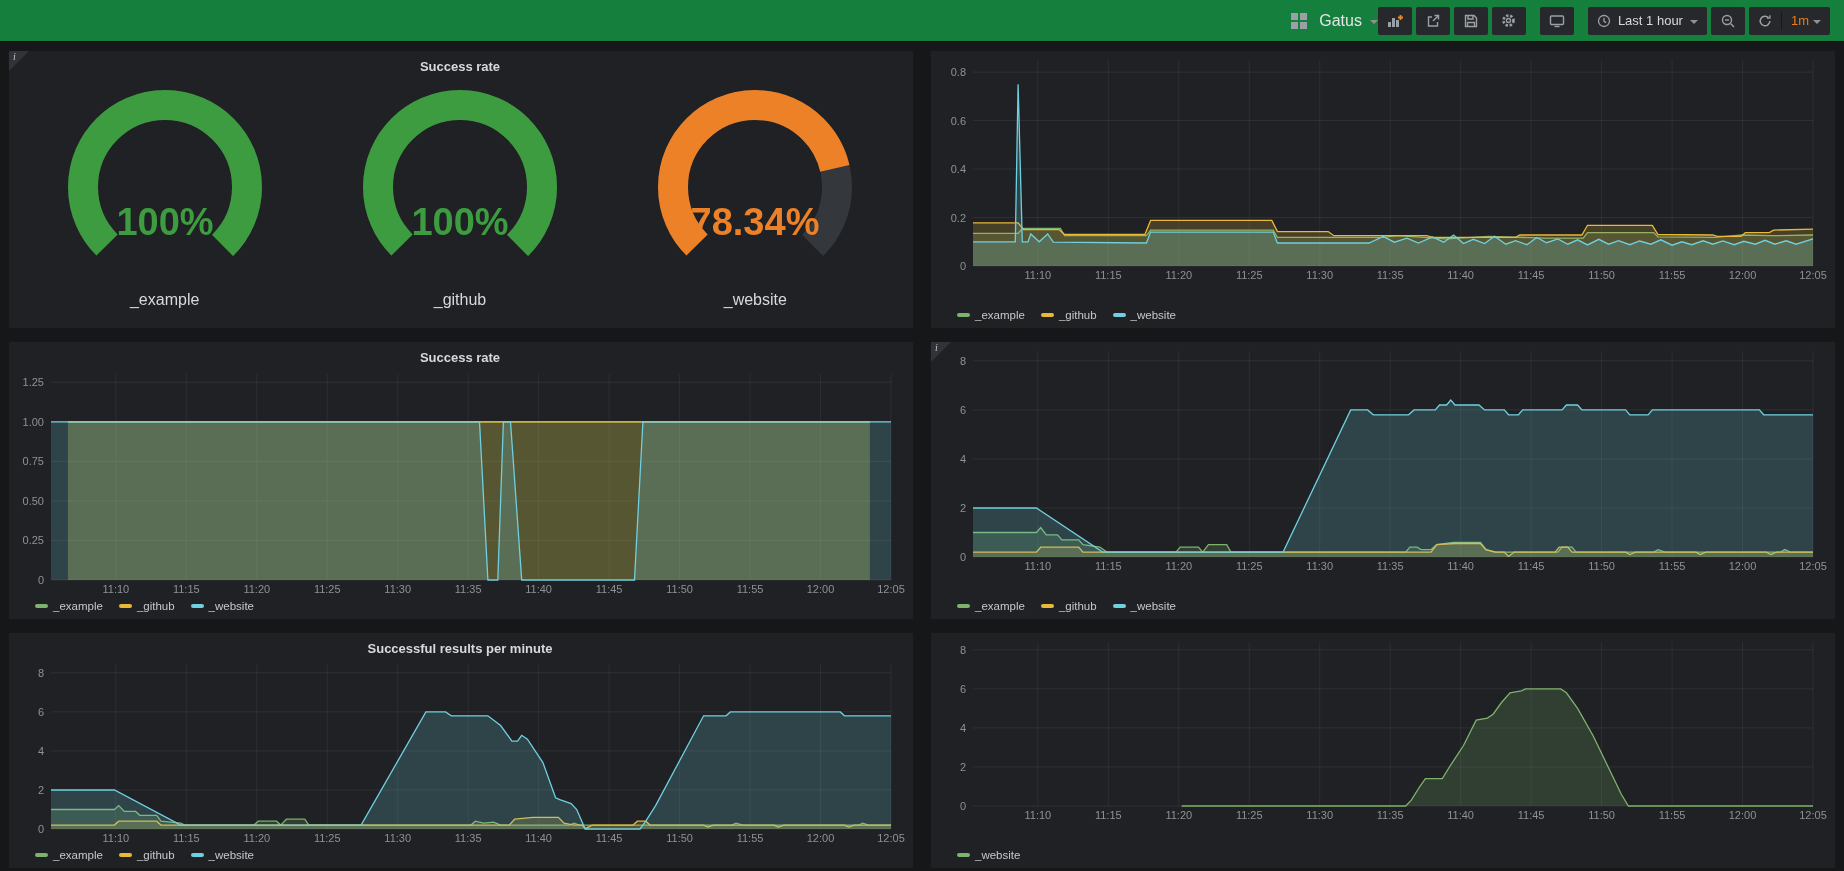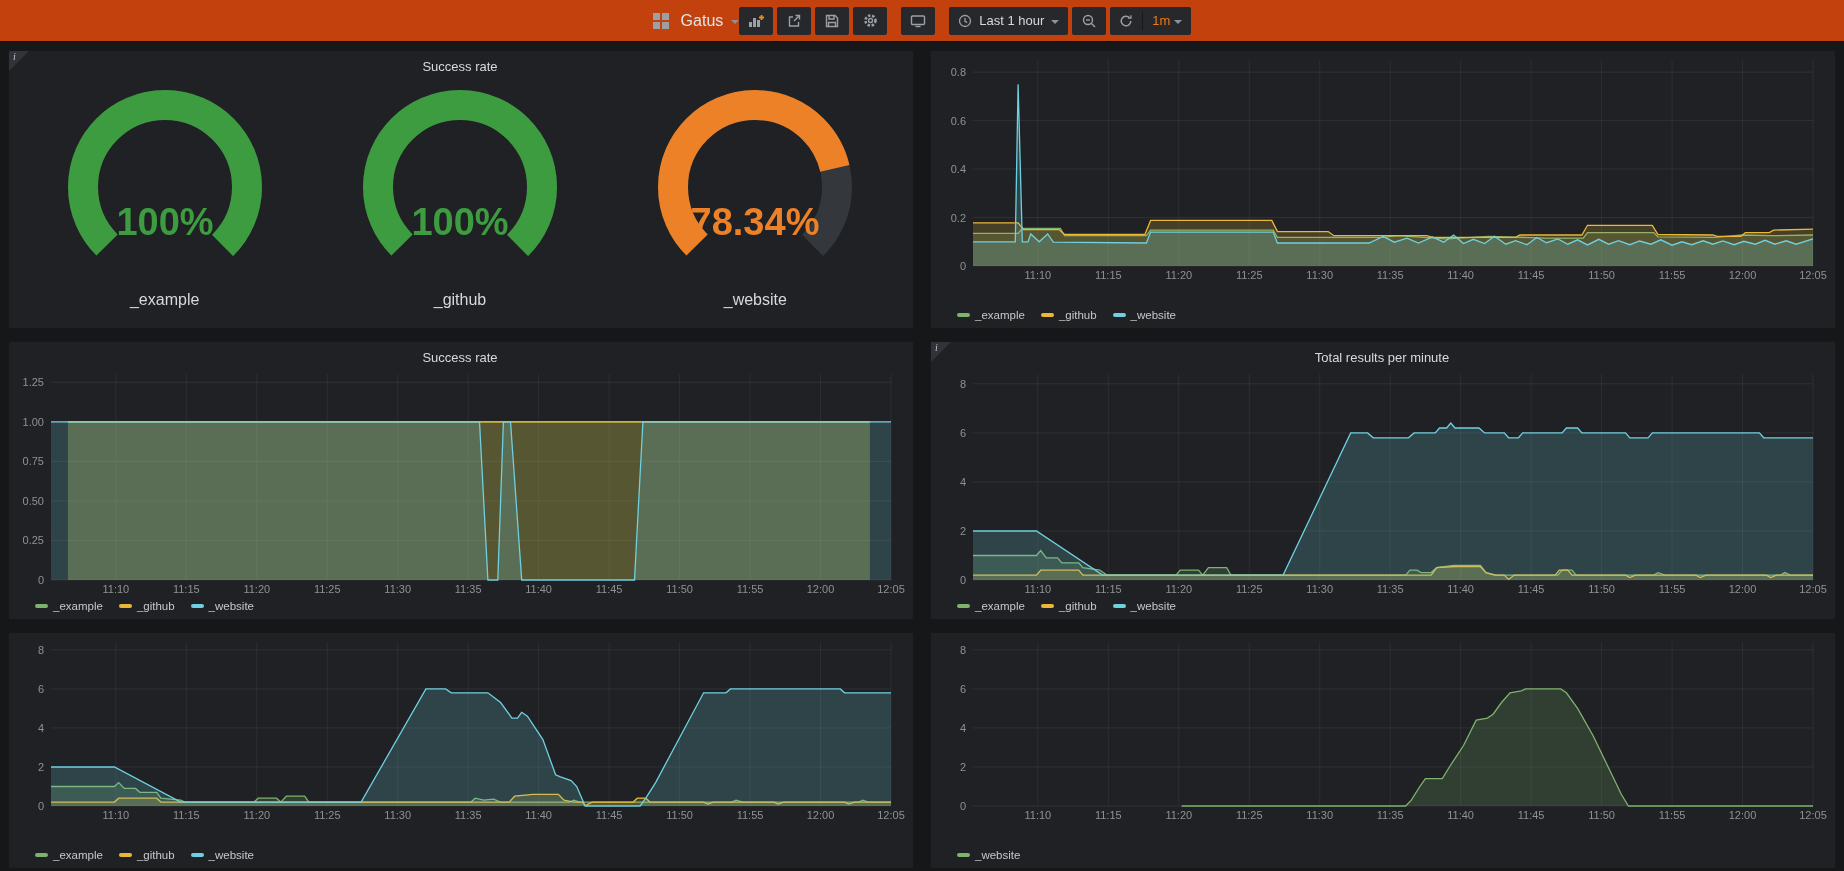--- a/index.html
+++ b/index.html
@@ -1,22 +1,22 @@
 <!DOCTYPE html>
 <html><head>
 <meta charset="utf-8">
 <style>
   * { box-sizing: border-box; margin: 0; padding: 0; }
   html,body { background:#0e0f10; }
   body { font-family:"Liberation Sans",sans-serif; }
   .app { position:relative; width:1844px; height:871px; background:#161719; overflow:hidden; }
 
   
-  .navbar { height:42px; background:#c2410c; border-bottom:1px solid #0c0d0e;
-            display:flex; align-items:center; justify-content:center; padding:0 14px; }
+  .navbar { height:42px; background:#15803d; border-bottom:1px solid #0c0d0e;
+            display:flex; align-items:center; justify-content:flex-end; padding:0 14px; }
   .nav-left { display:flex; align-items:center; gap:12px; }
   .grid-icon { display:inline-grid; grid-template-columns:7px 7px; grid-gap:2px; cursor:pointer; }
   .grid-icon i { width:7px; height:7px; background:#9aa0a6; display:block; }
   .dash-title-btn { background:none; border:none; color:#e3e4e6; font-size:16px;
                     display:flex; align-items:center; gap:8px; cursor:pointer; font-family:inherit; }
   .caret { width:0; height:0; border-left:4px solid transparent; border-right:4px solid transparent;
            border-top:4px solid #8e9196; display:inline-block; margin-top:2px; }
   .nav-right { display:flex; align-items:center; gap:14px; }
   .ngroup { display:flex; align-items:center; gap:4px; }
   .nbtn { height:28px; min-width:34px; background:#26282c; border:none; border-radius:2px;
@@ -27,21 +27,21 @@
   .combo { display:flex; align-items:center; background:#26282c; border-radius:2px; height:28px; }
   .combo .seg { display:flex; align-items:center; gap:4px; padding:0 9px; height:100%; cursor:pointer; }
   .combo .divider { width:1px; height:18px; background:#16181a; }
   .orange { color:#eb7b18; font-size:13px; }
 
   
   .dash-grid { display:grid; grid-template-columns:906px 906px; grid-template-rows:279px 279px 237px;
                gap:12px 16px; padding:8px 8px 0 8px; }
   .panel { position:relative; background:#1f2124; border:1px solid #17181a; border-radius:2px;
            display:flex; flex-direction:column; padding:3px 10px 3px 8px; overflow:hidden; }
-  .panel-title { text-align:center; color:#d8d9da; font-size:13px; font-weight:400;
+  .panel-title { text-align:center; color:#d8d9da; font-size:13px; font-weight:700;
                  padding:5px 0 3px; cursor:pointer; flex:none; }
   .chart { flex:1 1 auto; min-height:0; }
   .legend { flex:none; height:20px; display:flex; align-items:center; gap:16px;
             padding-left:18px; font-size:11.5px; color:#c7c8ca; }
   .legend .item { display:flex; align-items:center; gap:5px; cursor:pointer; }
   .legend .swatch { width:13px; height:4px; border-radius:2px; display:inline-block; }
 
   .info-corner { position:absolute; top:0; left:0; width:0; height:0;
                  border-top:20px solid #303338; border-right:20px solid transparent; cursor:pointer; }
   .info-corner span { position:absolute; top:-20px; left:4px; font-size:10px; color:#c3c7cb;
@@ -297,21 +297,20 @@
             <span class="swatch" style="background: rgb(110, 208, 224);"></span>
             <span>_website</span>
           </span>
         </div>
     </section>
 
     <section class="panel">
       <div class="info-corner">
           <span>i</span>
         </div>
-      <h2 class="panel-title">Total results per minute</h2>
       <div class="chart">
           <svg width="886" height="228" style="overflow:visible;display:block">
             <line x1="98.83221476510097" y1="6" x2="98.83221476510097" y2="212" stroke="rgba(255,255,255,0.06)"></line>
             <text x="98.83221476510097" y="225" text-anchor="middle" fill="#8e9196" font-size="11" font-family="Liberation Sans, sans-serif">11:10</text>
             <line x1="169.30201342281907" y1="6" x2="169.30201342281907" y2="212" stroke="rgba(255,255,255,0.06)"></line>
             <text x="169.30201342281907" y="225" text-anchor="middle" fill="#8e9196" font-size="11" font-family="Liberation Sans, sans-serif">11:15</text>
             <line x1="239.77181208053713" y1="6" x2="239.77181208053713" y2="212" stroke="rgba(255,255,255,0.06)"></line>
             <text x="239.77181208053713" y="225" text-anchor="middle" fill="#8e9196" font-size="11" font-family="Liberation Sans, sans-serif">11:20</text>
             <line x1="310.24161073825525" y1="6" x2="310.24161073825525" y2="212" stroke="rgba(255,255,255,0.06)"></line>
             <text x="310.24161073825525" y="225" text-anchor="middle" fill="#8e9196" font-size="11" font-family="Liberation Sans, sans-serif">11:25</text>
@@ -359,20 +358,21 @@
             <span>_github</span>
           </span>
           <span class="item">
             <span class="swatch" style="background: rgb(110, 208, 224);"></span>
             <span>_website</span>
           </span>
         </div>
     </section>
 
     <section class="panel">
+      <h2 class="panel-title">Successful results per minute</h2>
       <div class="chart">
           <svg width="886" height="186" style="overflow:visible;display:block">
             <line x1="98.83221476510097" y1="6" x2="98.83221476510097" y2="170" stroke="rgba(255,255,255,0.06)"></line>
             <text x="98.83221476510097" y="183" text-anchor="middle" fill="#8e9196" font-size="11" font-family="Liberation Sans, sans-serif">11:10</text>
             <line x1="169.30201342281907" y1="6" x2="169.30201342281907" y2="170" stroke="rgba(255,255,255,0.06)"></line>
             <text x="169.30201342281907" y="183" text-anchor="middle" fill="#8e9196" font-size="11" font-family="Liberation Sans, sans-serif">11:15</text>
             <line x1="239.77181208053713" y1="6" x2="239.77181208053713" y2="170" stroke="rgba(255,255,255,0.06)"></line>
             <text x="239.77181208053713" y="183" text-anchor="middle" fill="#8e9196" font-size="11" font-family="Liberation Sans, sans-serif">11:20</text>
             <line x1="310.24161073825525" y1="6" x2="310.24161073825525" y2="170" stroke="rgba(255,255,255,0.06)"></line>
             <text x="310.24161073825525" y="183" text-anchor="middle" fill="#8e9196" font-size="11" font-family="Liberation Sans, sans-serif">11:25</text>

